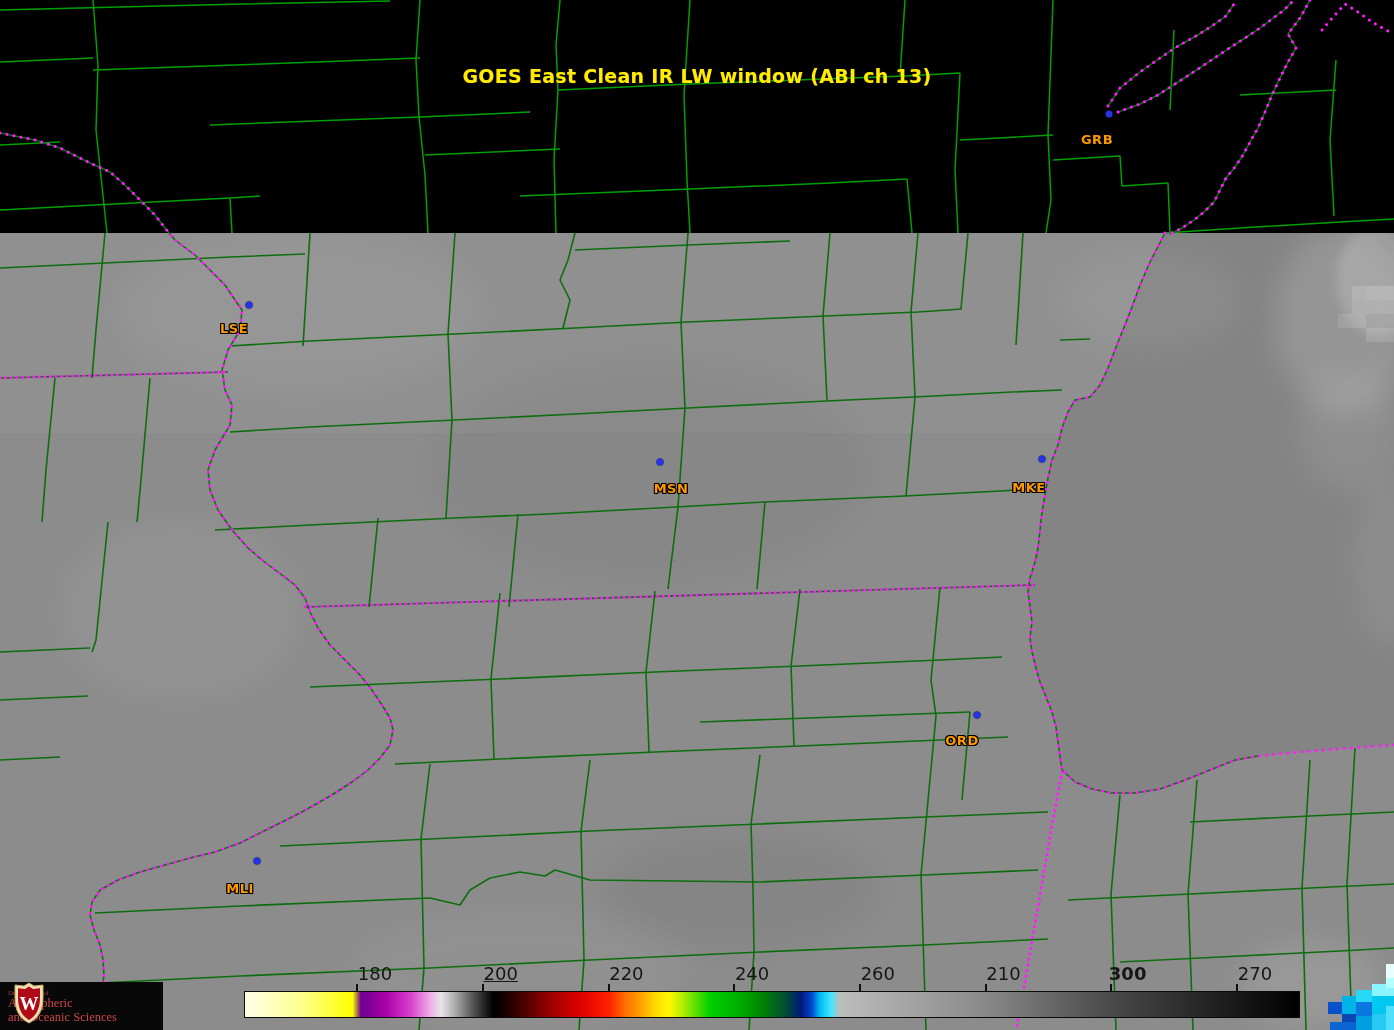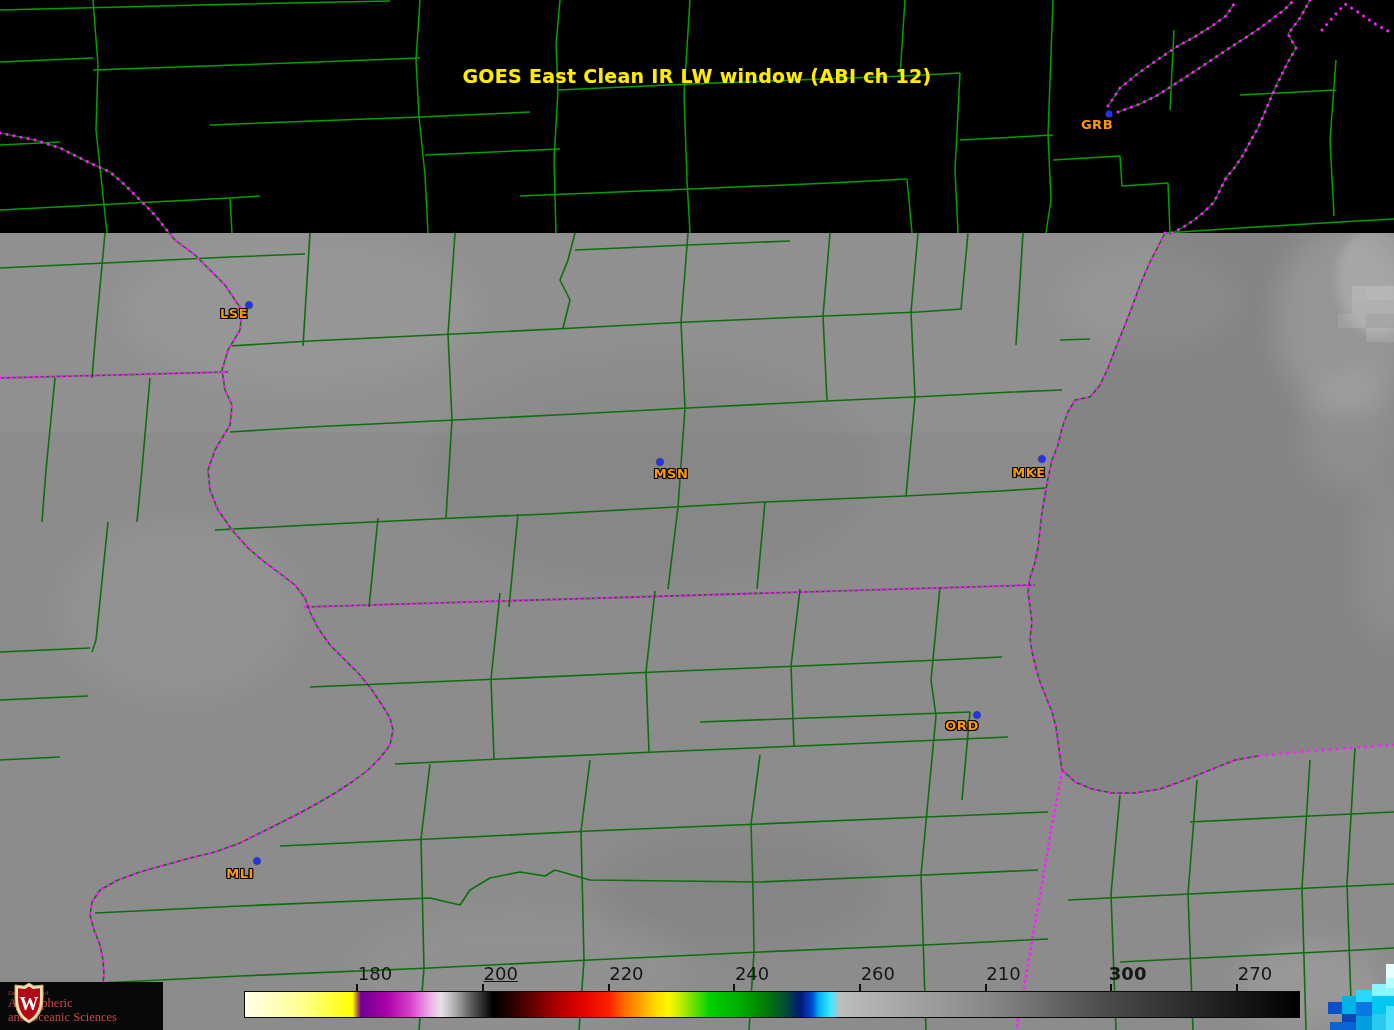--- a/index.html
+++ b/index.html
@@ -13,20 +13,21 @@
     color:#ffec00;font-weight:bold;font-size:19px;line-height:23px;
     letter-spacing:0.3px;white-space:pre;text-shadow:0 0 1px #554400;
   }
   .city-marker{position:absolute;z-index:25;}
   .city-label{
     position:absolute;transform:translate(-50%,-50%);
     font-size:13px;font-weight:bold;letter-spacing:0.5px;color:#ff9900;
     text-shadow:-1px -1px 0 #000,1px -1px 0 #000,-1px 1px 0 #000,1px 1px 0 #000,
                  0 -1px 0 #000,0 1px 0 #000,-1px 0 0 #000,1px 0 0 #000;
     white-space:nowrap;
+    margin-top:15px;
   }
   .city-dot{
     position:absolute;width:7px;height:7px;border-radius:50%;
     transform:translate(-50%,-50%);background:#2632e8;box-shadow:0 0 1px #001;
   }
   .colorbar{
     position:absolute;left:244px;top:991px;width:1056px;height:27px;z-index:22;
     border:1px solid #0a0a0a;box-sizing:border-box;
     background:linear-gradient(to right,
       #ffffe8 0%, #ffff90 5.3%, #ffff00 10.2%,
@@ -222,21 +223,21 @@
       <rect x="1356" y="1016" width="16" height="14" fill="#00a0e0"></rect>
       <rect x="1372" y="1014" width="22" height="16" fill="#28c8f0"></rect>
       <rect x="1386" y="978" width="8" height="10" fill="#b4ffff"></rect>
       <rect x="1386" y="964" width="8" height="14" fill="#e8ffff"></rect>
       <rect x="1386" y="1006" width="8" height="24" fill="#50e0ff"></rect>
       <rect x="1330" y="1022" width="26" height="8" fill="#0a64d2"></rect>
     </g>
   </svg>
 
   <div class="title-block">
-    <div>GOES East Clean IR LW window (ABI ch 12)</div>
+    <div>GOES East Clean IR LW window (ABI ch 13)</div>
   </div>
 
   <div id="city-layer">
       <div class="city-marker">
         <span class="city-label" style="left: 1097px; top: 124px; color: rgb(255, 153, 0);">GRB</span>
         <div class="city-dot" style="left: 1109px; top: 114px; background: rgb(38, 50, 232);"></div>
       </div>
       <div class="city-marker">
         <span class="city-label" style="left: 234px; top: 313px; color: rgb(255, 153, 0); text-align: center;">LSE</span>
         <div class="city-dot" style="left: 249px; top: 305px; background: rgb(38, 50, 232);"></div>

